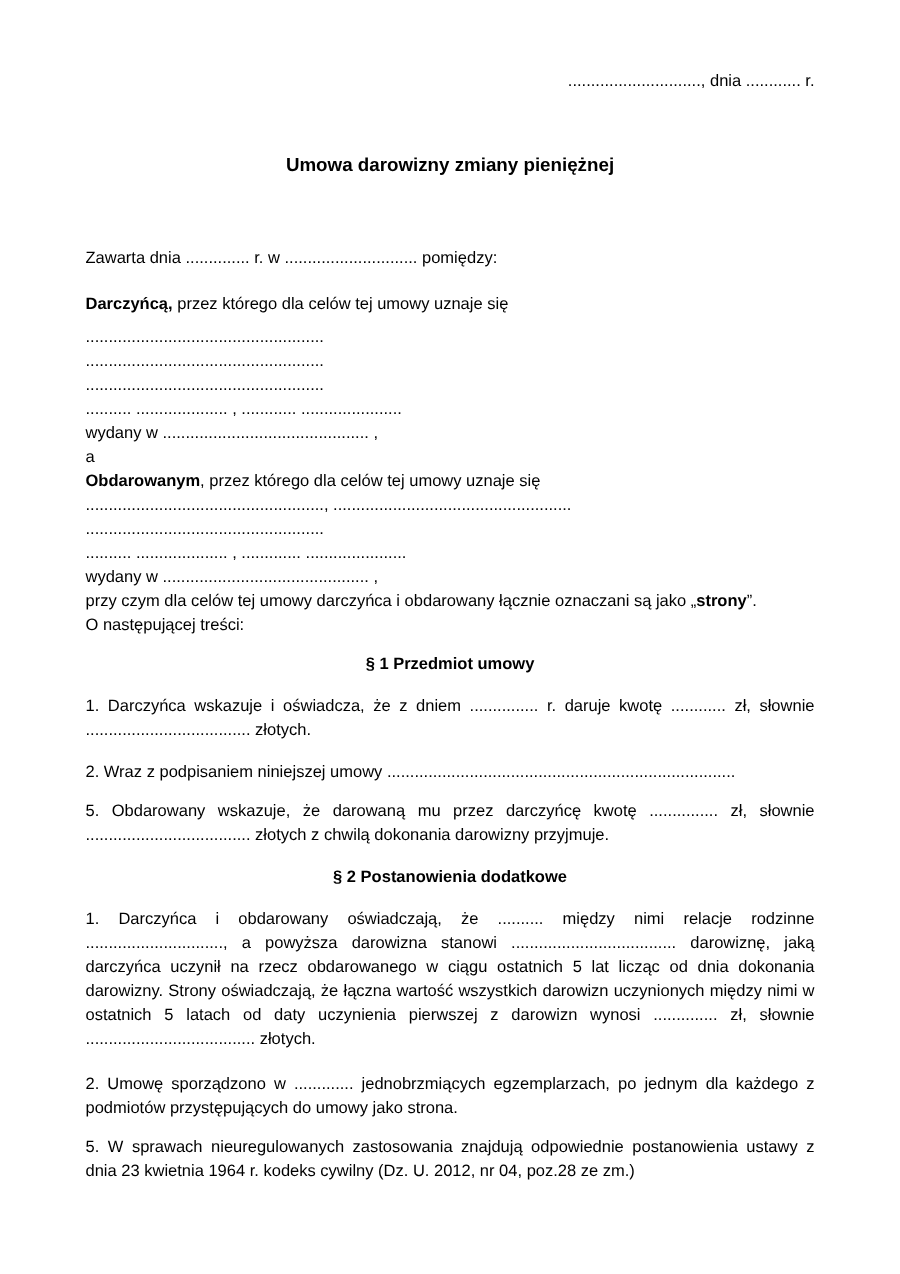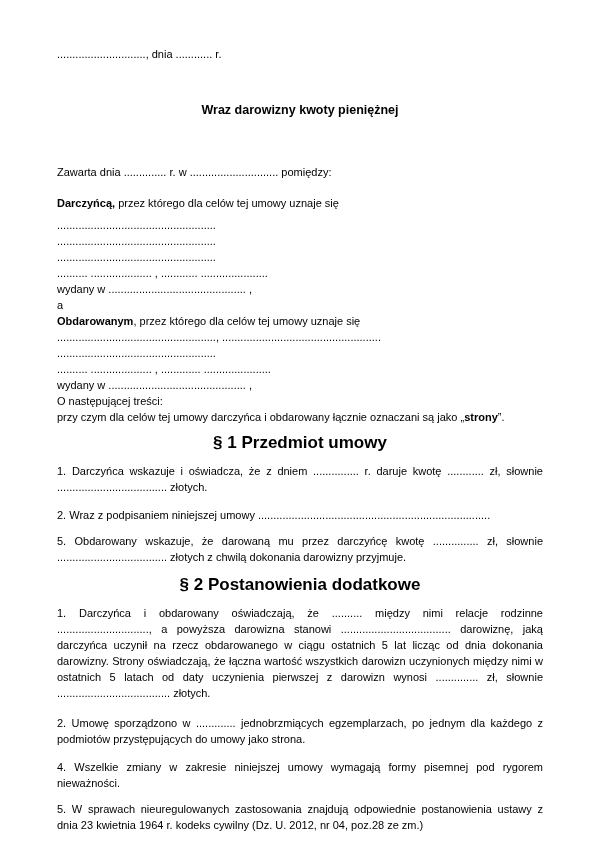--- a/index.html
+++ b/index.html
@@ -9,83 +9,82 @@
     box-sizing: border-box;
     padding: 46px 57px 0 57px;
     background: #ffffff;
     color: #000000;
     font-family: "Liberation Sans", "DejaVu Sans", sans-serif;
     font-size: 11px;
     line-height: 16px;
     overflow: hidden;
   }
   p { margin: 0; padding: 0; }
-  .date-line { text-align: left; }
+  .date-line { text-align: right; }
   .doc-title {
     margin: 40px 0 0 0;
     text-align: center;
     font-weight: bold;
     font-size: 12.5px;
   }
   .intro-line { margin-top: 46px; font-weight: normal; }
   .party-lead { margin-top: 15px; }
   .bold { font-weight: bold; }
   .fill-line { }
   .fill-first { margin-top: 6px; }
   .conj { }
   .sec-heading {
     text-align: center;
     font-weight: bold;
-    font-size: 17px;
+    font-size: 11px;
     margin-top: 10px;
   }
   .sec-heading.s2 { margin-top: 12px; }
   .para { text-align: justify; }
   .mt10 { margin-top: 10px; }
   .mt12 { margin-top: 12px; }
   .mt14 { margin-top: 14px; }
 </style>
 </head>
 <body>
 
 <div class="page">
 
   <p class="date-line">............................., dnia ............ r.</p>
 
-  <p class="doc-title">Wraz darowizny kwoty pieniężnej</p>
+  <p class="doc-title">Umowa darowizny zmiany pieniężnej</p>
 
   <p class="intro-line">Zawarta dnia .............. r. w ............................. pomiędzy:</p>
 
   <p class="party-lead"><span class="bold">Darczyńcą,</span><span> przez którego dla celów tej umowy uznaje się</span></p>
 
   <p class="fill-line fill-first">....................................................</p>
   <p class="fill-line">....................................................</p>
   <p class="fill-line">....................................................</p>
   <p class="fill-line">.......... .................... , ............ ......................</p>
   <p class="fill-line">wydany w ............................................. ,</p>
 
   <p class="conj">a</p>
 
   <p><span class="bold">Obdarowanym</span><span>, przez którego dla celów tej umowy uznaje się</span></p>
 
   <p class="fill-line">...................................................., ....................................................</p>
   <p class="fill-line">....................................................</p>
   <p class="fill-line">.......... .................... , ............. ......................</p>
   <p class="fill-line">wydany w ............................................. ,</p>
 
+  <p><span>przy czym dla celów tej umowy darczyńca i obdarowany łącznie oznaczani są jako „</span><span class="bold">strony</span><span>”.</span></p>
+
   <p>O następującej treści:</p>
-
-  <p><span>przy czym dla celów tej umowy darczyńca i obdarowany łącznie oznaczani są jako „</span><span class="bold">strony</span><span>”.</span></p>
 
   <p class="sec-heading">§ 1 Przedmiot umowy</p>
 
   <p class="para mt12">1. Darczyńca wskazuje i oświadcza, że z dniem ............... r. daruje kwotę ............ zł, słownie .................................... złotych.</p>
   <p class="para mt12">2. Wraz z podpisaniem niniejszej umowy ............................................................................</p>
   <p class="para mt10">5. Obdarowany wskazuje, że darowaną mu przez darczyńcę kwotę ............... zł, słownie .................................... złotych z chwilą dokonania darowizny przyjmuje.</p>
 
   <p class="sec-heading s2">§ 2 Postanowienia dodatkowe</p>
 
   <p class="para mt12">1. Darczyńca i obdarowany oświadczają, że .......... między nimi relacje rodzinne .............................., a powyższa darowizna stanowi .................................... darowiznę, jaką darczyńca uczynił na rzecz obdarowanego w ciągu ostatnich 5 lat licząc od dnia dokonania darowizny. Strony oświadczają, że łączna wartość wszystkich darowizn uczynionych między nimi w ostatnich 5 latach od daty uczynienia pierwszej z darowizn wynosi .............. zł, słownie ..................................... złotych.</p>
   <p class="para mt14">2. Umowę sporządzono w ............. jednobrzmiących egzemplarzach, po jednym dla każdego z podmiotów przystępujących do umowy jako strona.</p>
-  <p class="para mt12">4. Wszelkie zmiany w zakresie niniejszej umowy wymagają formy pisemnej pod rygorem nieważności.</p>
   <p class="para mt10">5. W sprawach nieuregulowanych zastosowania znajdują odpowiednie postanowienia ustawy z dnia 23 kwietnia 1964 r. kodeks cywilny (Dz. U. 2012, nr 04, poz.28 ze zm.)</p>
 
 </div>
 
 </body></html>

